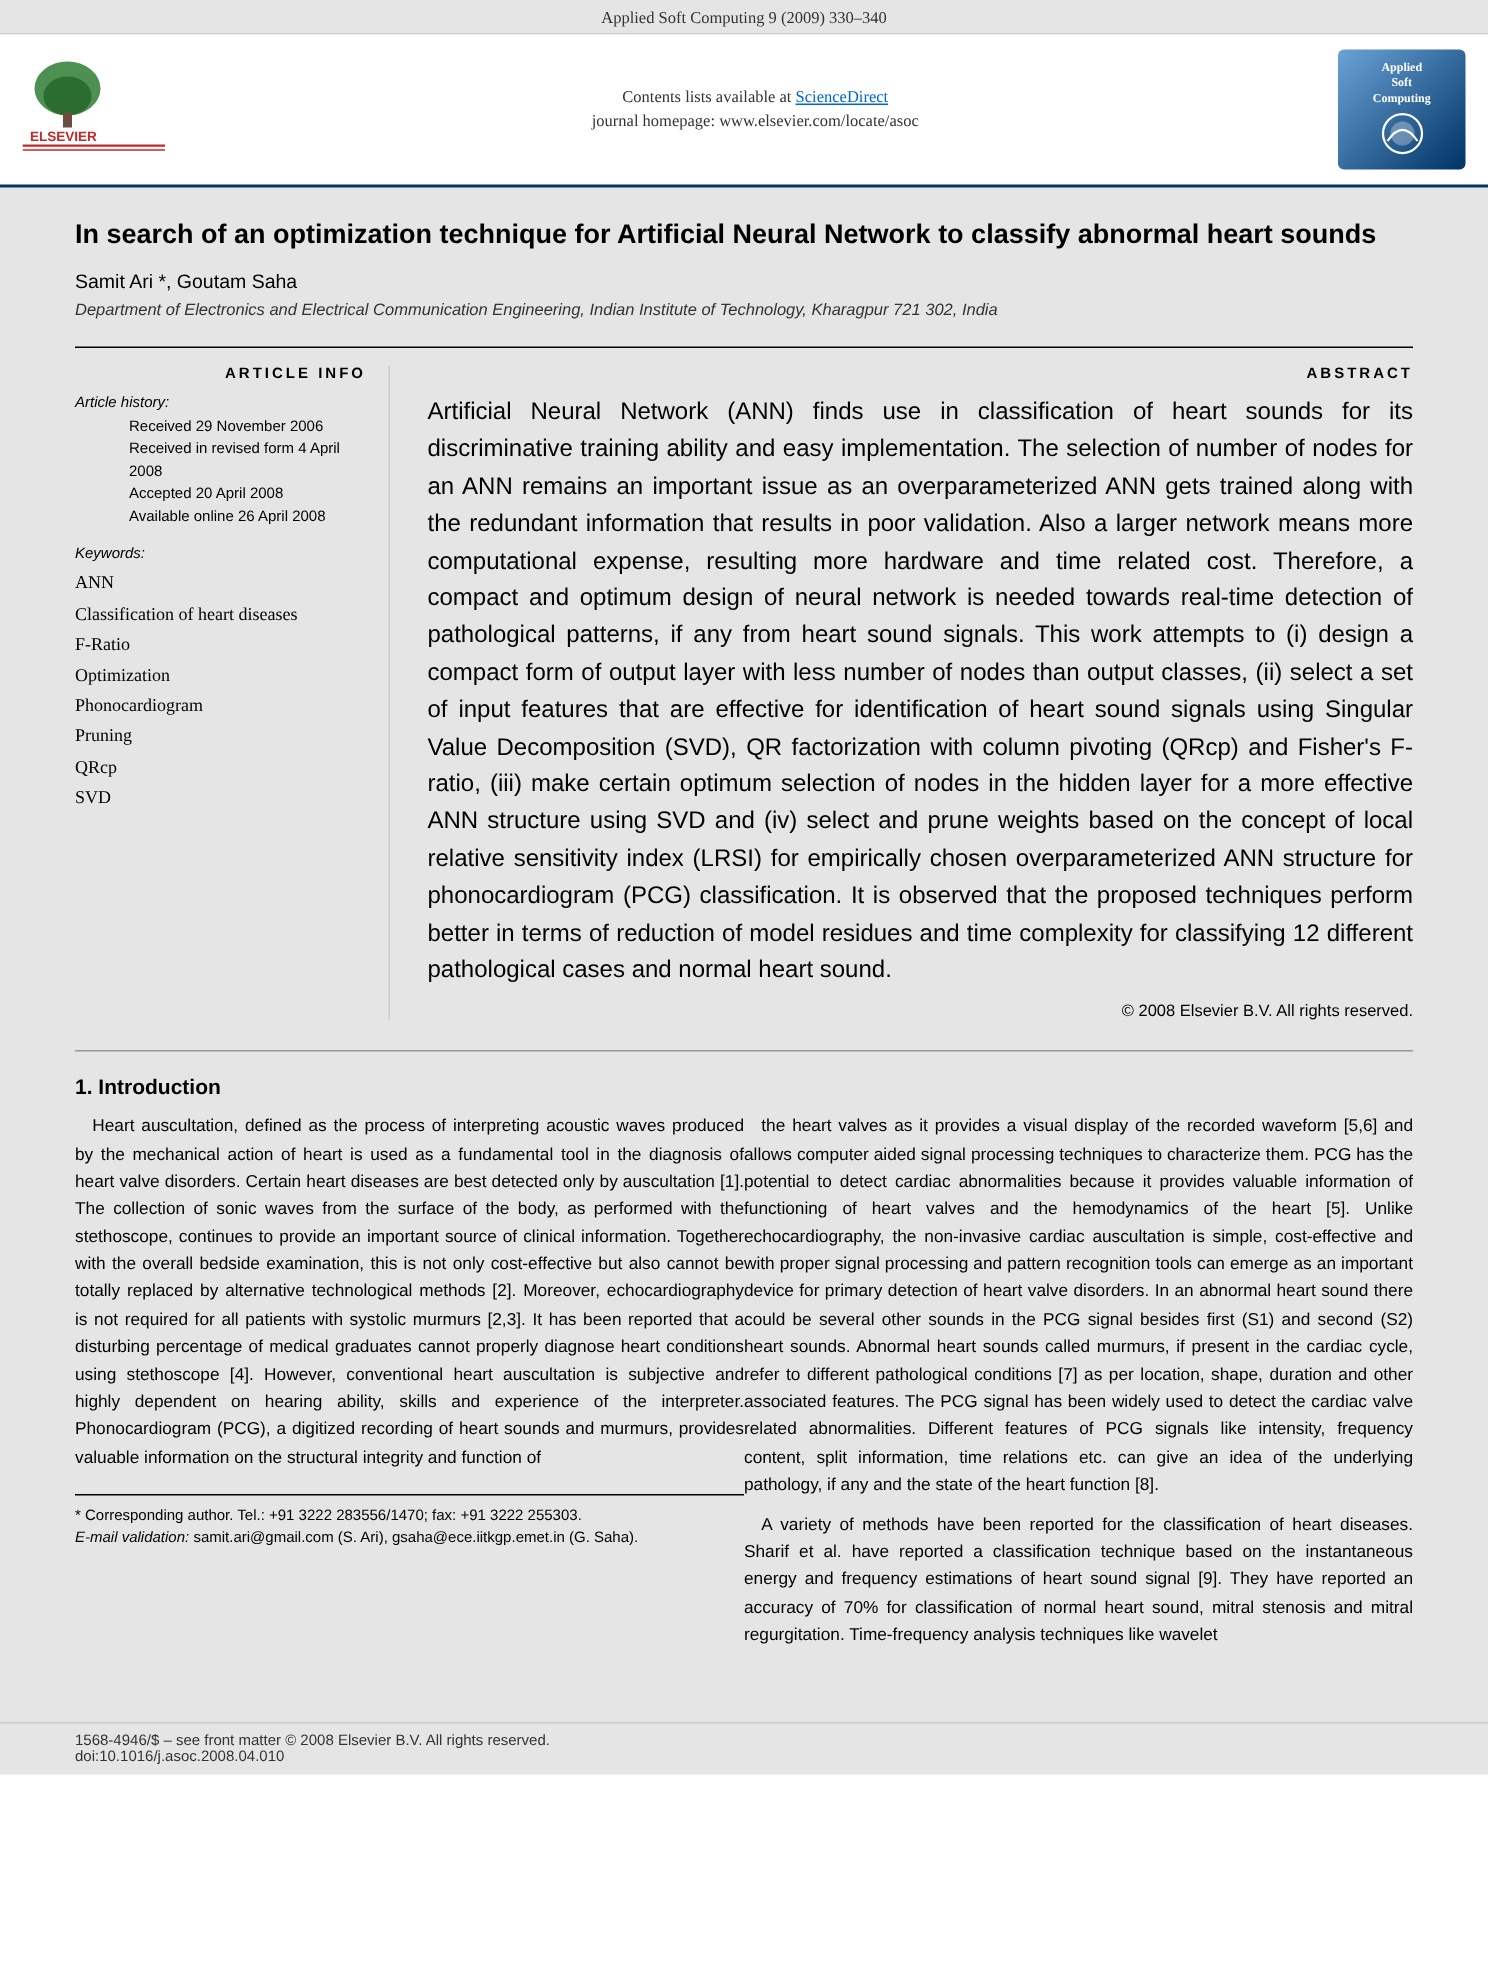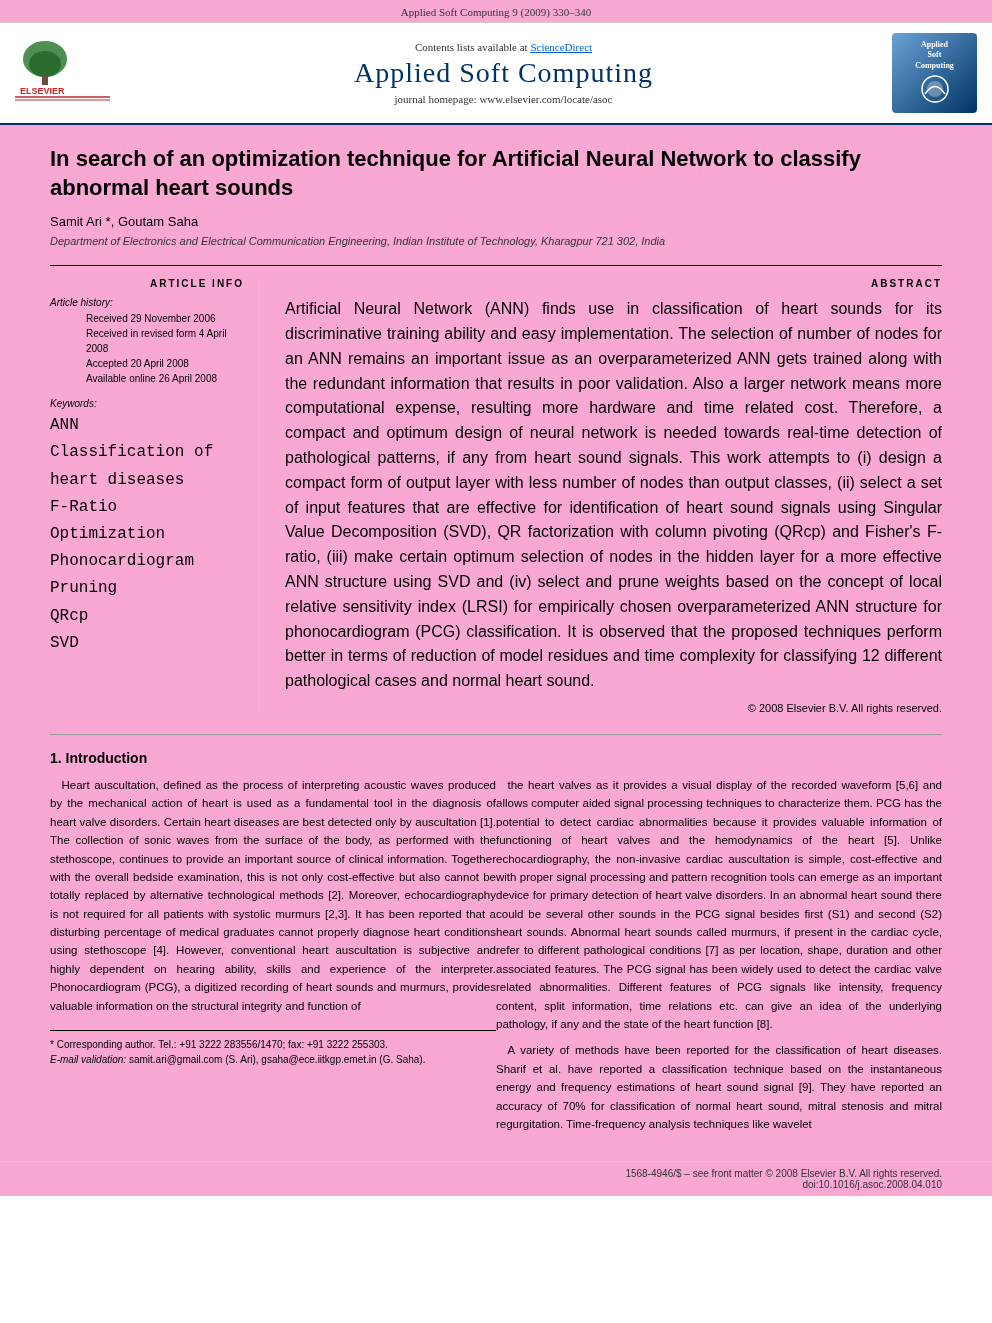--- a/index.html
+++ b/index.html
@@ -7,21 +7,21 @@
       background: #fff;
       font-family: 'Times New Roman', Times, serif;
       font-size: 13px;
       color: #000;
       width: 992px;
       min-height: 1323px;
     }
 
     .page-wrapper {
       width: 992px;
-      background: #f9a8d4;
+      background: #e5e5e5;
       padding: 0;
     }
 
     
     .top-bar {
       text-align: center;
       padding: 6px 0 4px;
       font-size: 11px;
       color: #333;
       border-bottom: 1px solid #ccc;
@@ -89,21 +89,21 @@
       padding: 4px;
     }
 
     
     .main-content {
       padding: 20px 50px 20px 50px;
     }
 
     
     .article-title {
-      font-size: 22px;
+      font-size: 18px;
       font-weight: bold;
       color: #000;
       line-height: 1.3;
       margin-bottom: 12px;
       font-family: Arial, sans-serif;
     }
 
     
     .authors {
       font-size: 13px;
@@ -165,22 +165,22 @@
     }
 
     .article-info-group .info-line {
       font-size: 10px;
       font-family: Arial, sans-serif;
       line-height: 1.5;
       padding-left: 36px;
     }
 
     .keywords-list {
-      font-size: 16px;
-      font-family: Liberation Mono, monospace;
+      font-size: 12px;
+      font-family: Liberation Serif, serif;
       line-height: 1.7;
     }
 
     
     .abstract-text {
       font-size: 16px;
       line-height: 1.55;
       text-align: justify;
       font-family: Arial, sans-serif;
     }
@@ -238,26 +238,26 @@
       border-top: 1px solid #000;
       margin-top: 15px;
       padding-top: 6px;
       font-size: 10px;
       font-family: Arial, sans-serif;
       line-height: 1.5;
     }
 
     
     .page-footer {
+      margin-top: 20px;
       padding: 6px 50px;
       border-top: 1px solid #ccc;
       font-size: 10px;
       font-family: Arial, sans-serif;
       color: #333;
-      text-align: right;
     }
   </style>
 </head>
 <body>
 
 <div class="page-wrapper">
 
   <div class="top-bar">
     <span>Applied Soft Computing 9 (2009) 330–340</span>
   </div>
@@ -279,21 +279,20 @@
         <line x1="0" y1="58" x2="95" y2="58" stroke="#c62828" stroke-width="1.5"></line>
         <line x1="0" y1="61" x2="95" y2="61" stroke="#c62828" stroke-width="1"></line>
       </svg>
     </div>
 
     <div class="center-block">
       <div class="sciencedirect-link">
         <span>Contents lists available at</span>
         <span style="color:#0066cc; text-decoration:underline;">ScienceDirect</span>
       </div>
-      <div class="journal-title">Applied Soft Computing</div>
       <div class="journal-homepage">journal homepage: www.elsevier.com/locate/asoc</div>
     </div>
 
     <div class="right-logo">
       <div class="applied-soft-logo">
         <div style="font-size:8px; line-height:1.3; text-align:center;">Applied<br>Soft<br>Computing</div>
         <div style="margin-top:3px;">
           <svg width="40" height="30" viewBox="0 0 40 30">
             <circle cx="20" cy="15" r="13" fill="none" stroke="white" stroke-width="1.5"></circle>
             <circle cx="20" cy="15" r="8" fill="rgba(255,255,255,0.3)"></circle>

